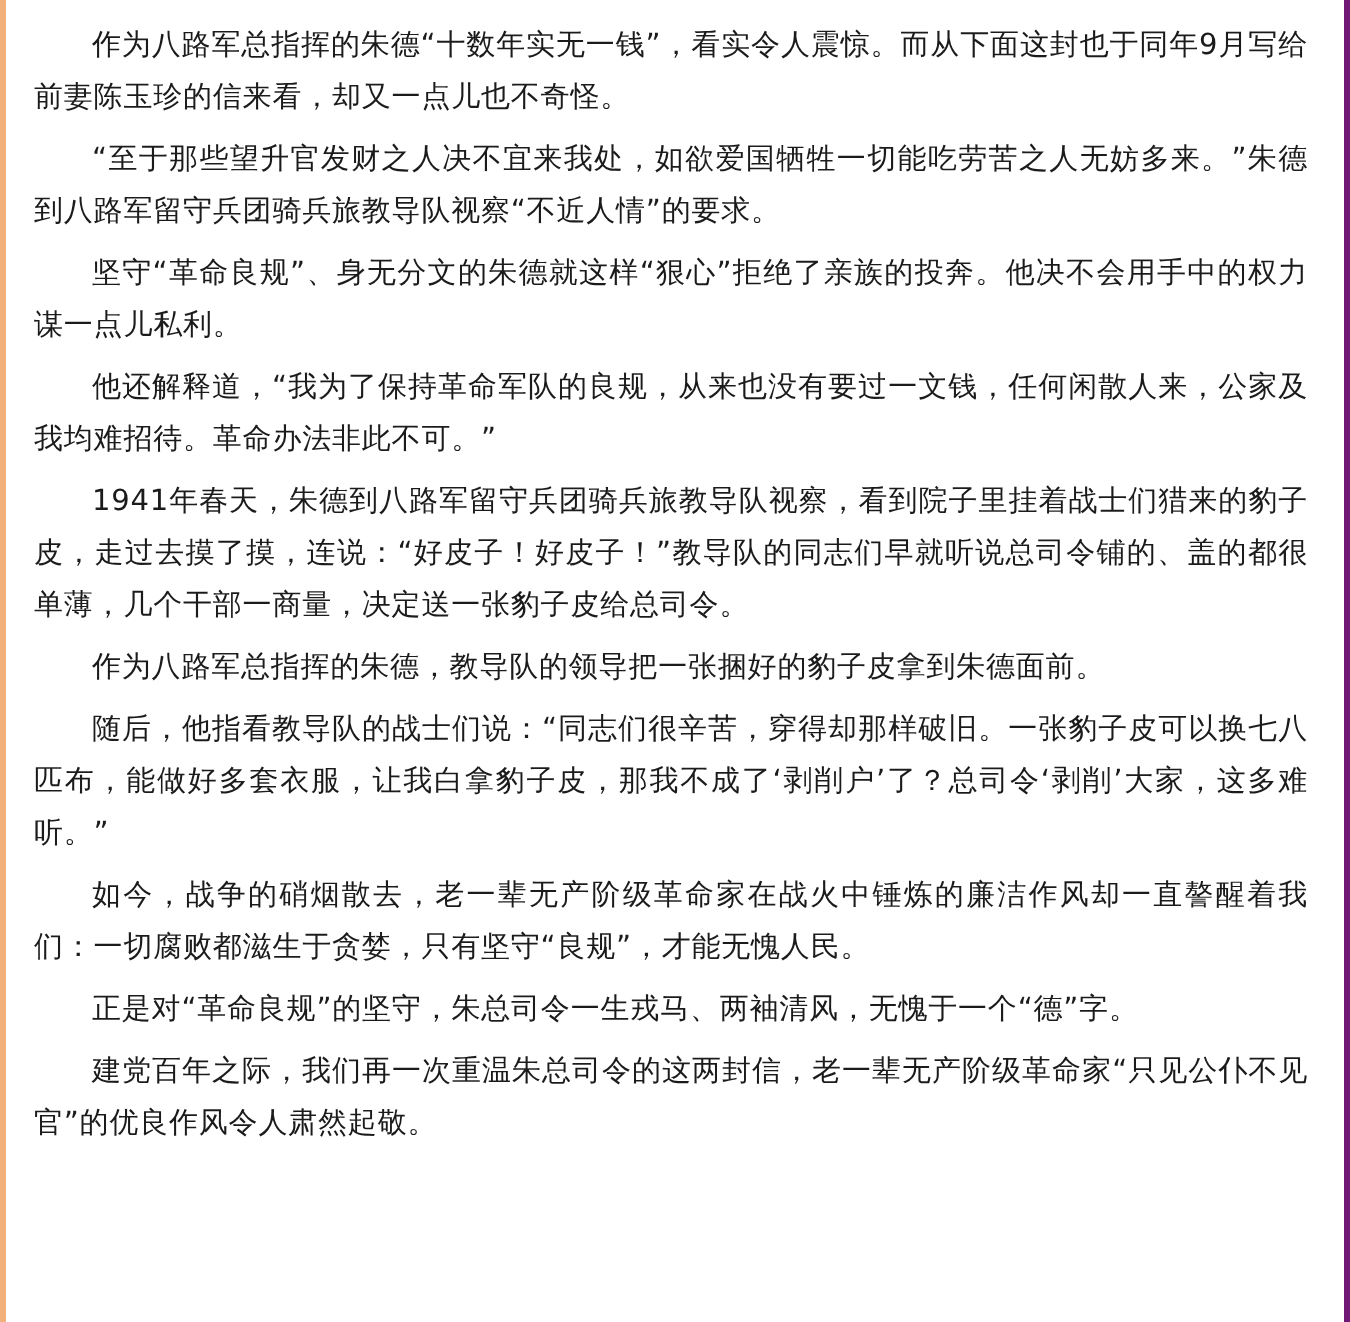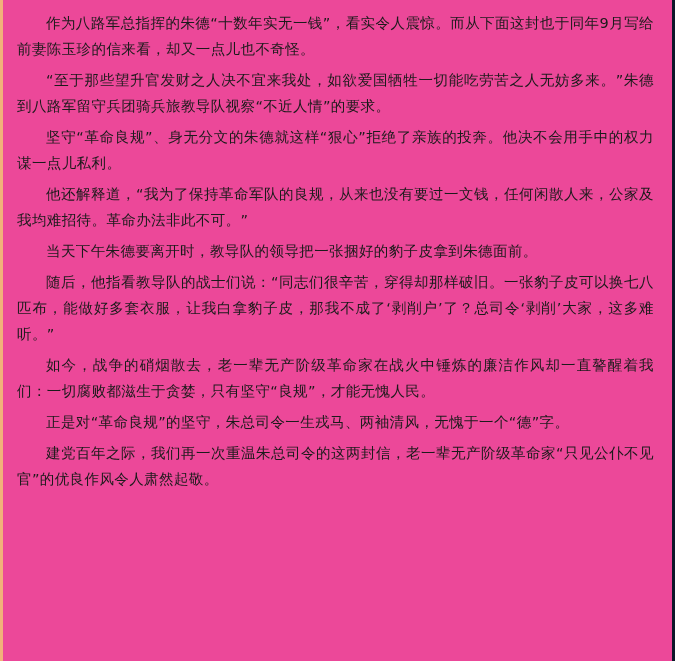--- a/index.html
+++ b/index.html
@@ -10,23 +10,23 @@
     width: 675px;
     height: 661px;
     background: #fdf1e4;
     font-family: "DejaVu Sans", "Liberation Sans", sans-serif;
   }
   .page {
     position: relative;
     width: 675px;
     height: 661px;
     box-sizing: border-box;
-    background: #ec4899;
+    background: #ffffff;
     border-left: 3px solid #f2b07a;
-    border-right: 3px solid #0f172a;
+    border-right: 3px solid #701a75;
     padding: 10px 18px 10px 14px;
     overflow: hidden;
   }
   .article {
     display: block;
   }
   .para {
     margin: 0 0 5px 0;
     text-indent: 2em;
     font-size: 14.5px;
@@ -39,19 +39,20 @@
 </style>
 </head>
 <body>
 
 <div class="page">
   <div class="article" id="article">
       <p class="para">作为八路军总指挥的朱德“十数年实无一钱”，看实令人震惊。而从下面这封也于同年9月写给前妻陈玉珍的信来看，却又一点儿也不奇怪。</p>
       <p class="para">“至于那些望升官发财之人决不宜来我处，如欲爱国牺牲一切能吃劳苦之人无妨多来。”朱德到八路军留守兵团骑兵旅教导队视察“不近人情”的要求。</p>
       <p class="para">坚守“革命良规”、身无分文的朱德就这样“狠心”拒绝了亲族的投奔。他决不会用手中的权力谋一点儿私利。</p>
       <p class="para">他还解释道，“我为了保持革命军队的良规，从来也没有要过一文钱，任何闲散人来，公家及我均难招待。革命办法非此不可。”</p>
-      <p class="para">当天下午朱德要离开时，教导队的领导把一张捆好的豹子皮拿到朱德面前。</p>
+      <p class="para">1941年春天，朱德到八路军留守兵团骑兵旅教导队视察，看到院子里挂着战士们猎来的豹子皮，走过去摸了摸，连说：“好皮子！好皮子！”教导队的同志们早就听说总司令铺的、盖的都很单薄，几个干部一商量，决定送一张豹子皮给总司令。</p>
+      <p class="para">作为八路军总指挥的朱德，教导队的领导把一张捆好的豹子皮拿到朱德面前。</p>
       <p class="para">随后，他指看教导队的战士们说：“同志们很辛苦，穿得却那样破旧。一张豹子皮可以换七八匹布，能做好多套衣服，让我白拿豹子皮，那我不成了‘剥削户’了？总司令‘剥削’大家，这多难听。”</p>
       <p class="para">如今，战争的硝烟散去，老一辈无产阶级革命家在战火中锤炼的廉洁作风却一直謷醒着我们：一切腐败都滋生于贪婪，只有坚守“良规”，才能无愧人民。</p>
       <p class="para">正是对“革命良规”的坚守，朱总司令一生戎马、两袖清风，无愧于一个“德”字。</p>
       <p class="para">建党百年之际，我们再一次重温朱总司令的这两封信，老一辈无产阶级革命家“只见公仆不见官”的优良作风令人肃然起敬。</p>
     </div>
 </div>
 
 </body></html>

